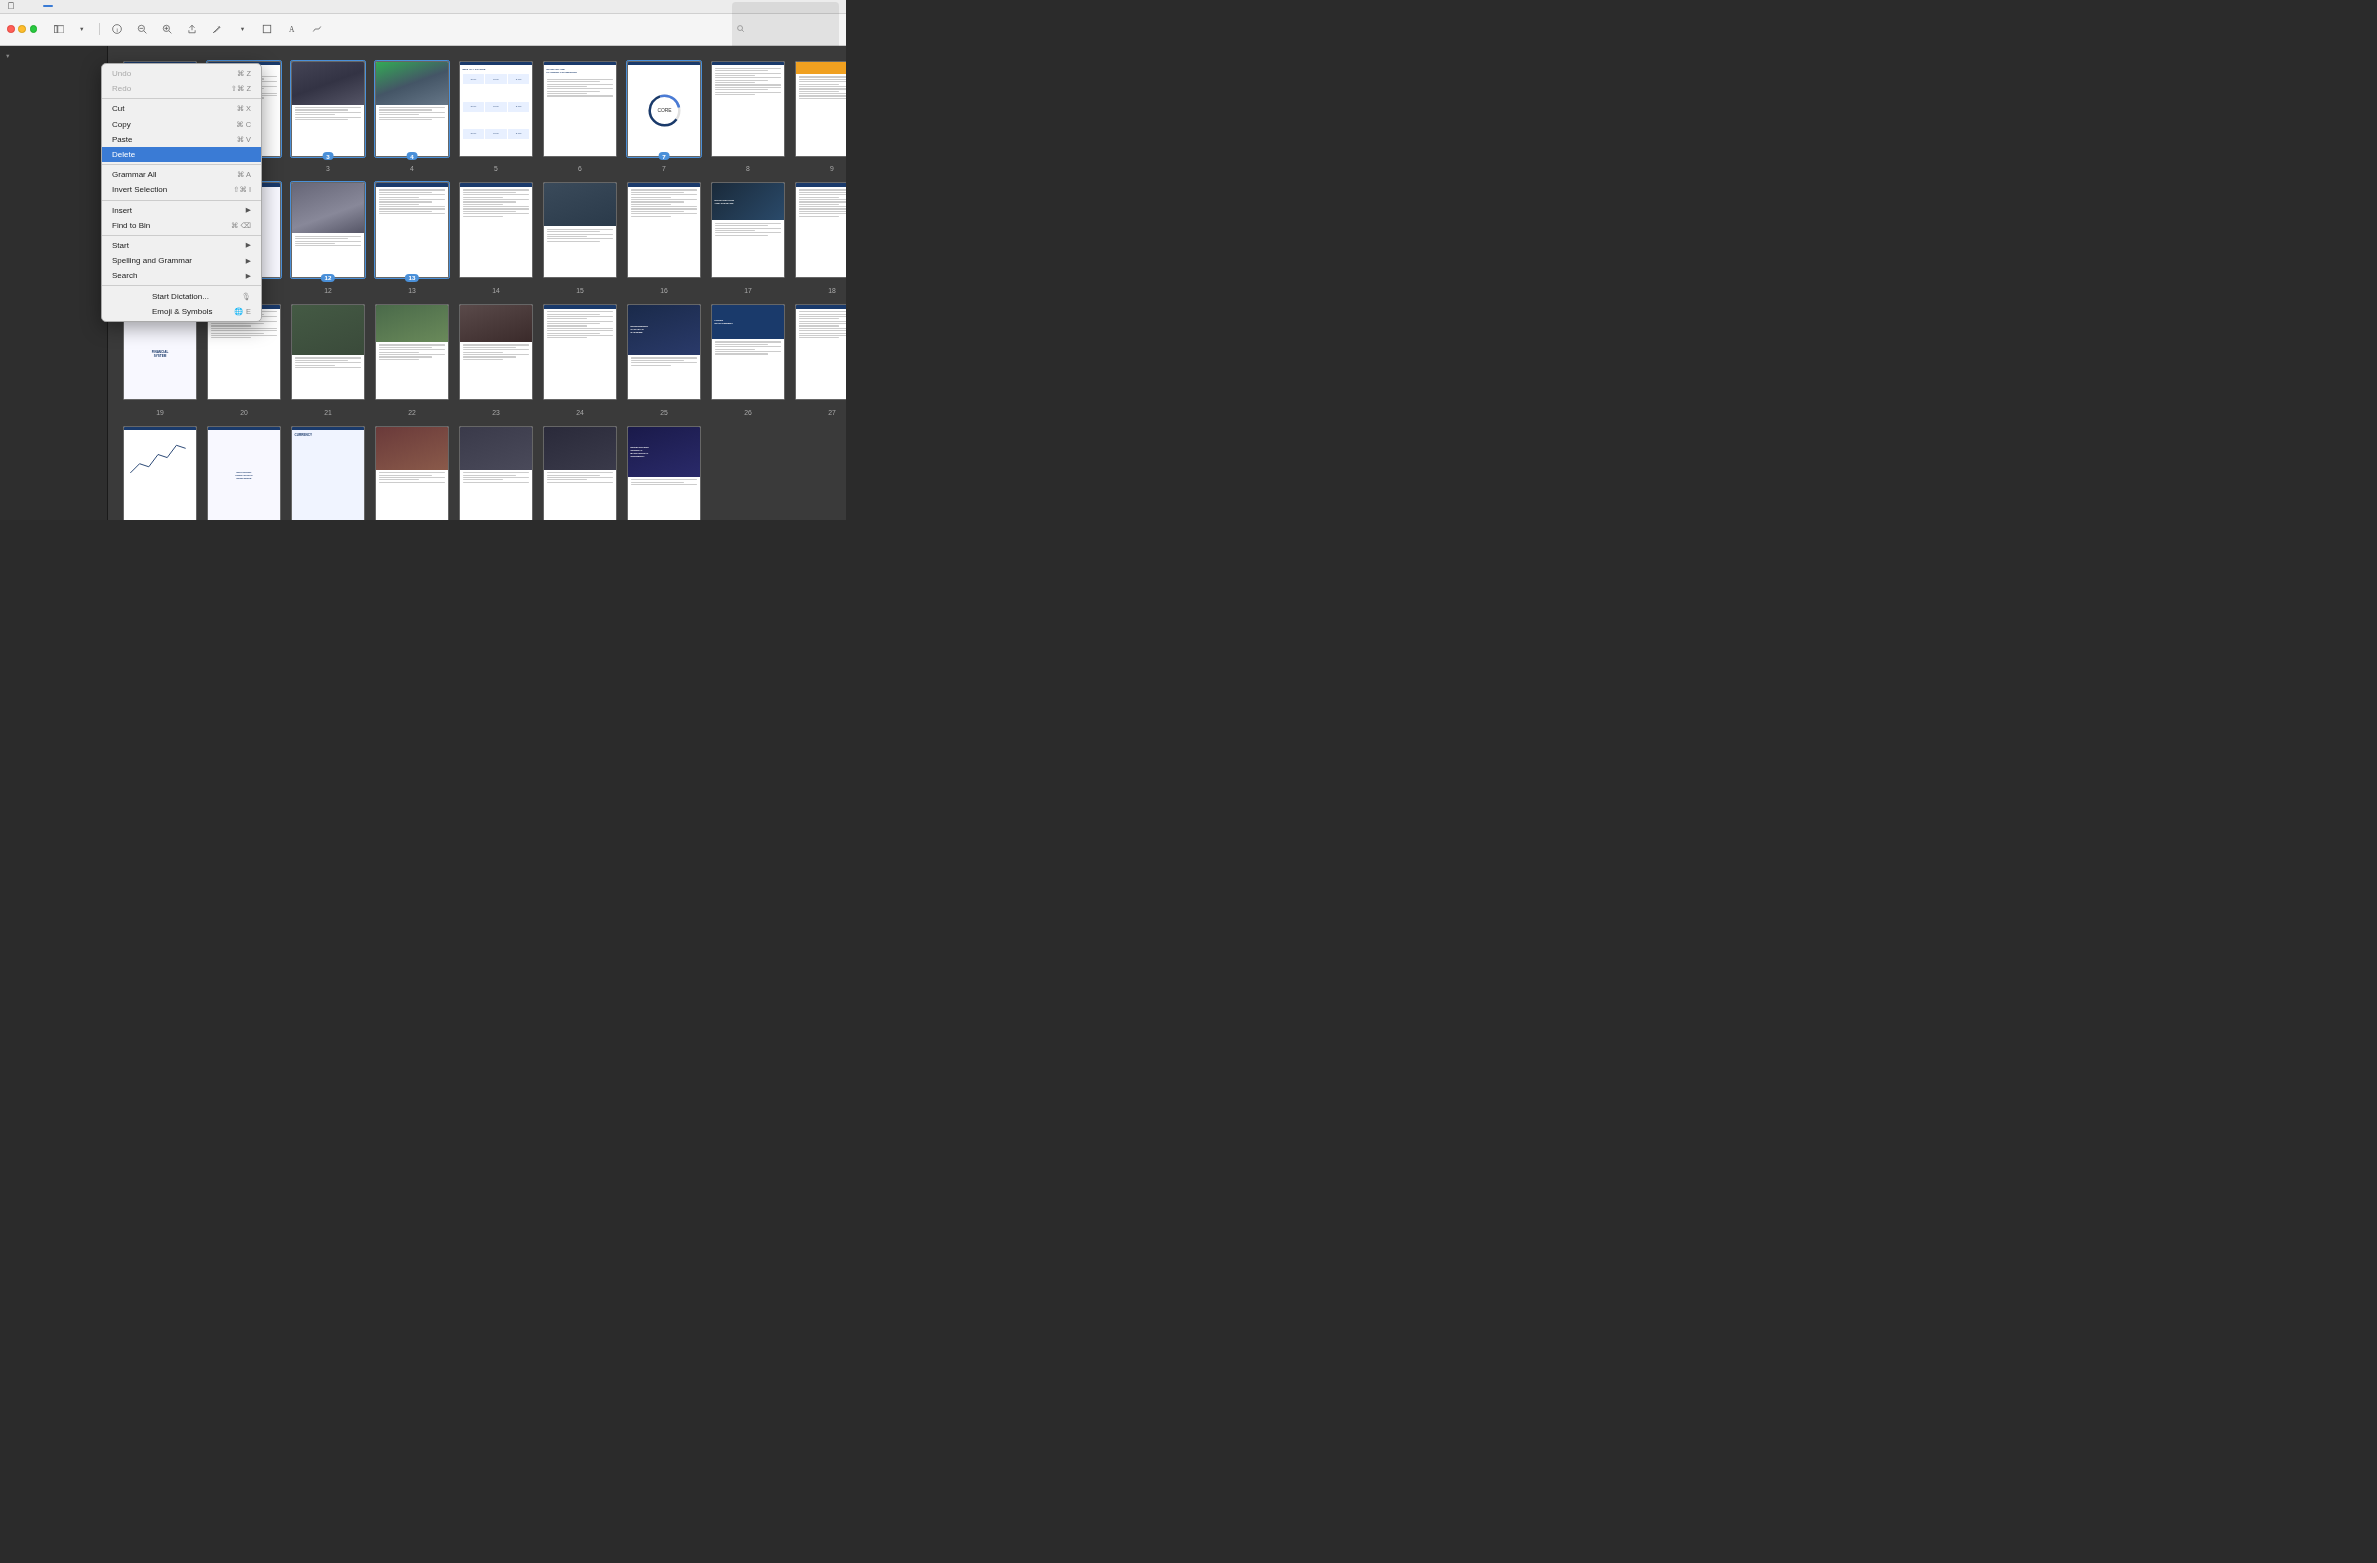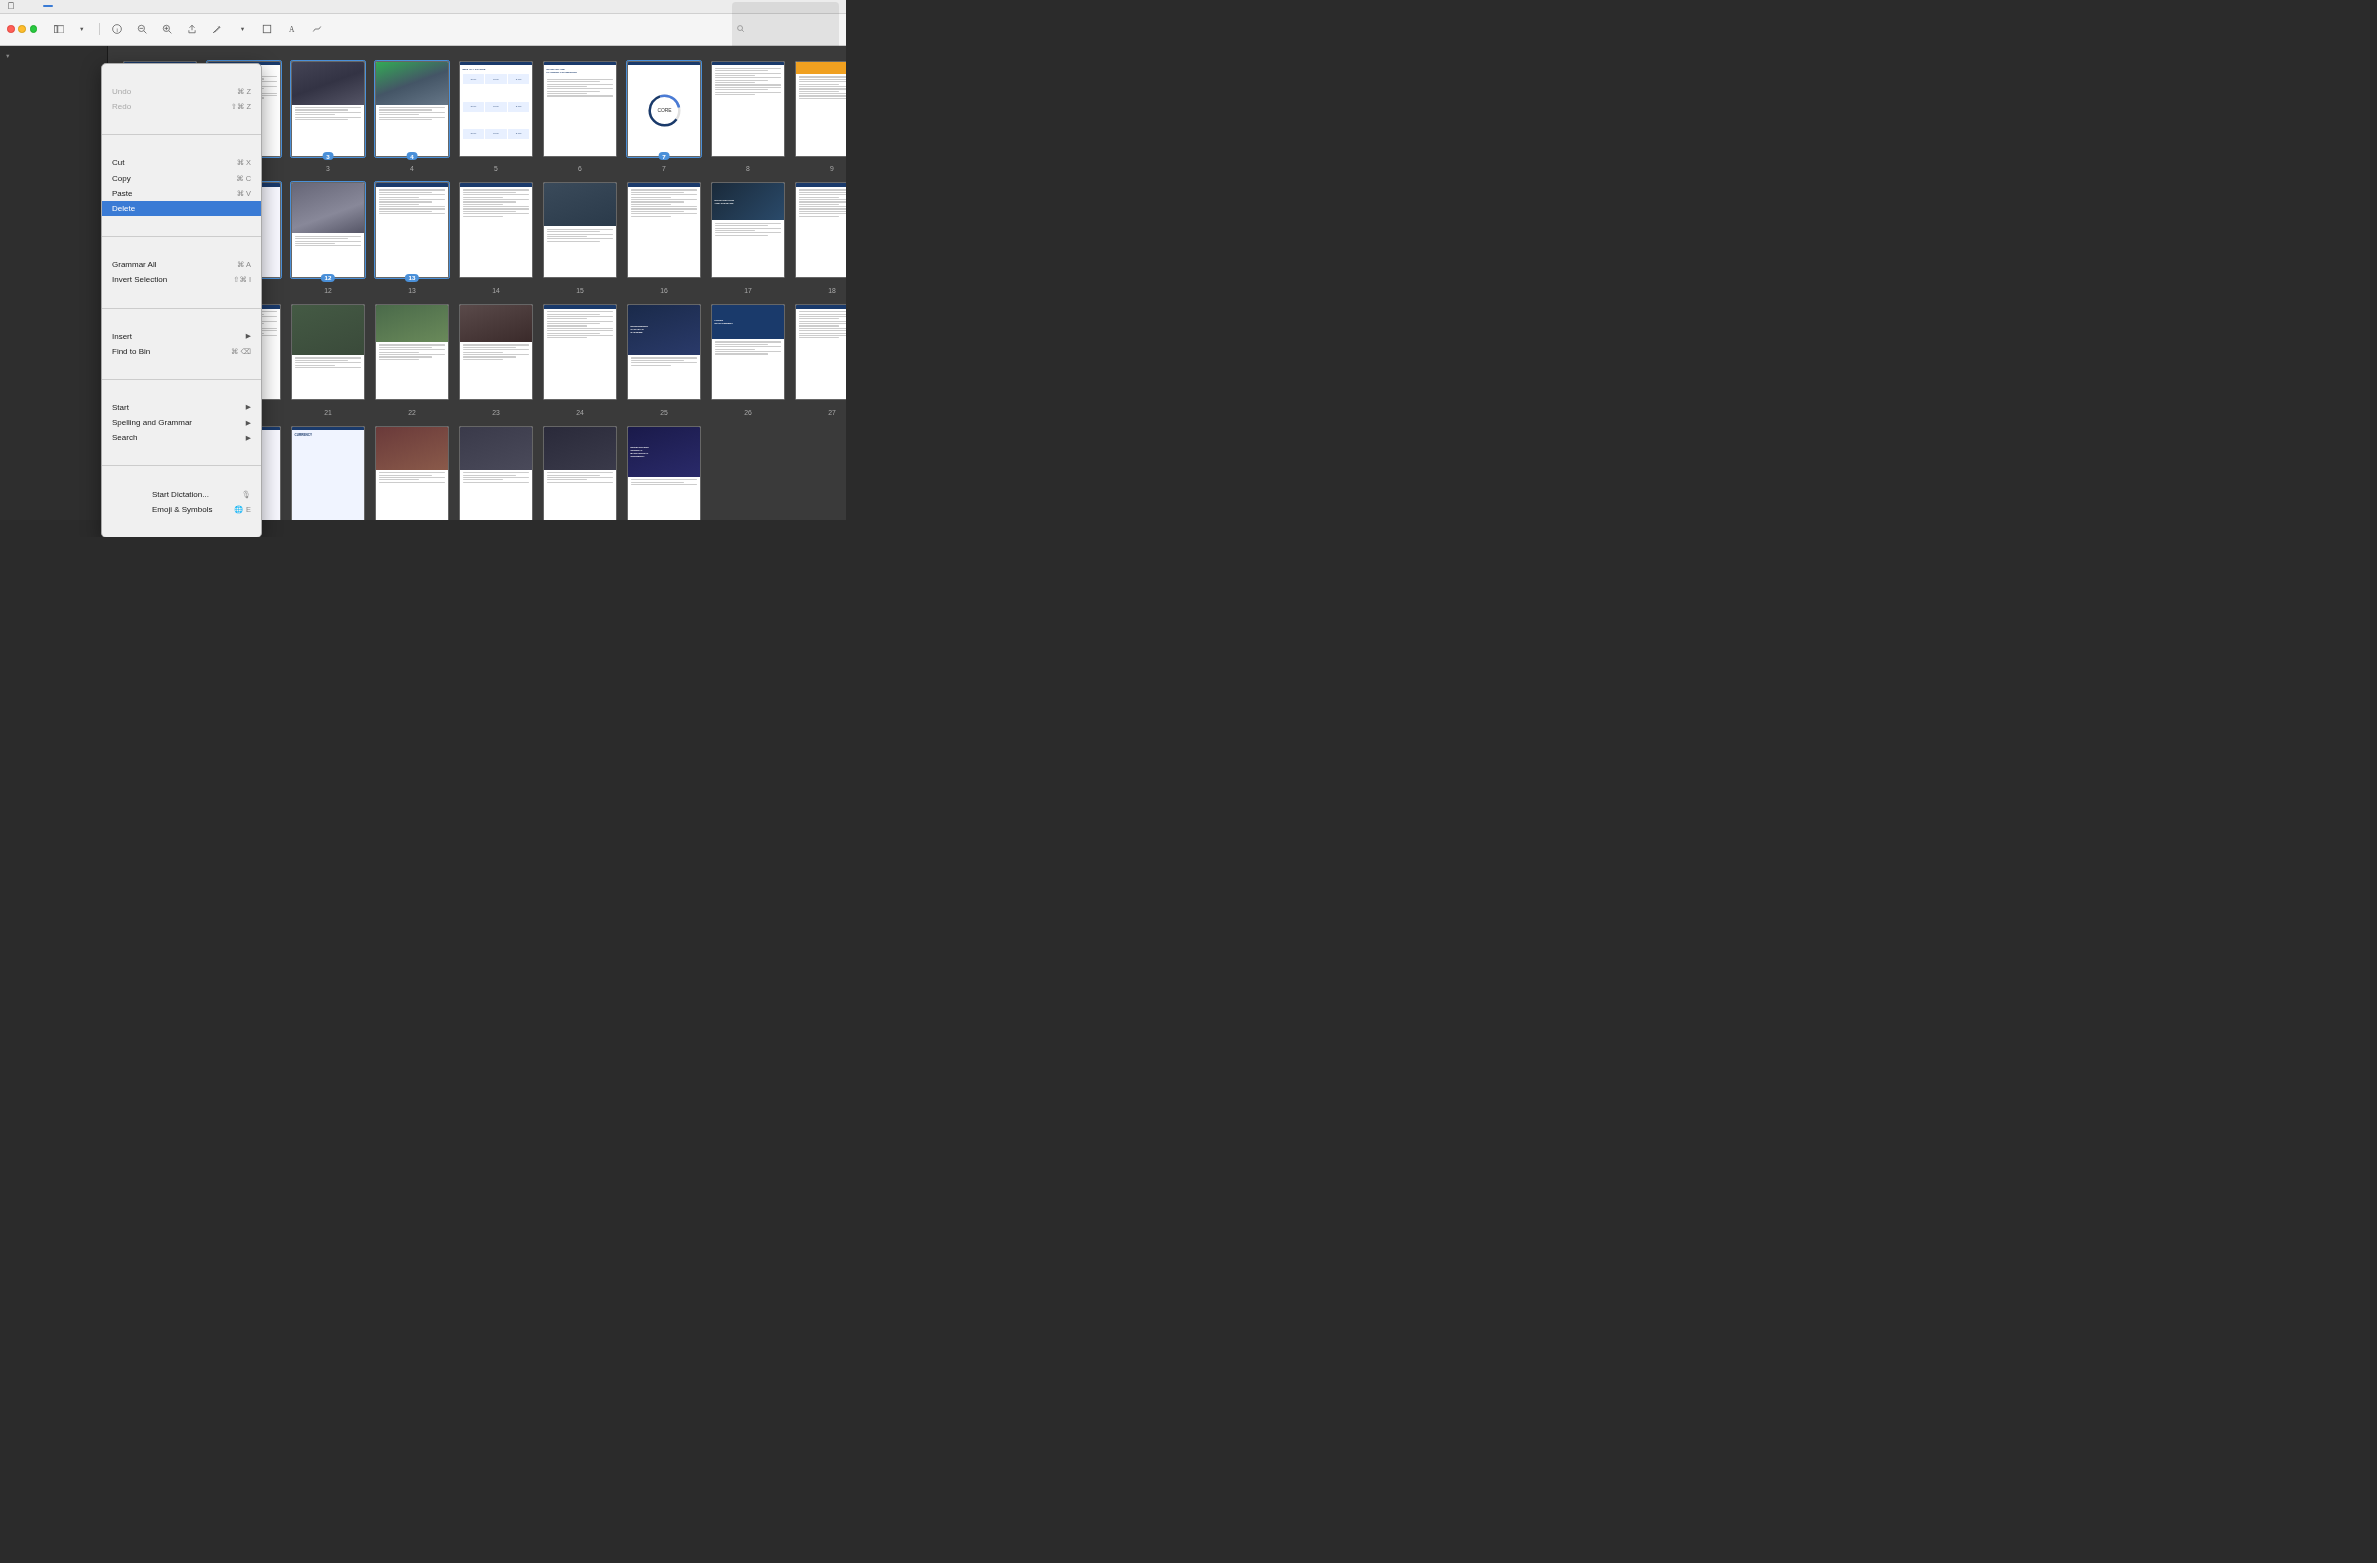--- a/index.html
+++ b/index.html
@@ -225,21 +225,21 @@
       width: 161px;
       background: #f0f0f0;
       border: 0.6px solid #aaa;
       border-radius: 5px;
       box-shadow: 0 5px 20px rgba(0,0,0,0.4);
       overflow: hidden;
       z-index: 200;
     }
     .menu-section {
       border-bottom: 0.6px solid #ccc;
-      padding: 20px 0;
+      padding: 2px 0;
     }
     .menu-section:last-child { border-bottom: none; margin-left: 40px; }
     .menu-row {
       display: flex;
       align-items: center;
       padding: 3.1px 10px;
       font-size: 8px;
       color: #1a1a1a;
       cursor: pointer;
       justify-content: space-between;

